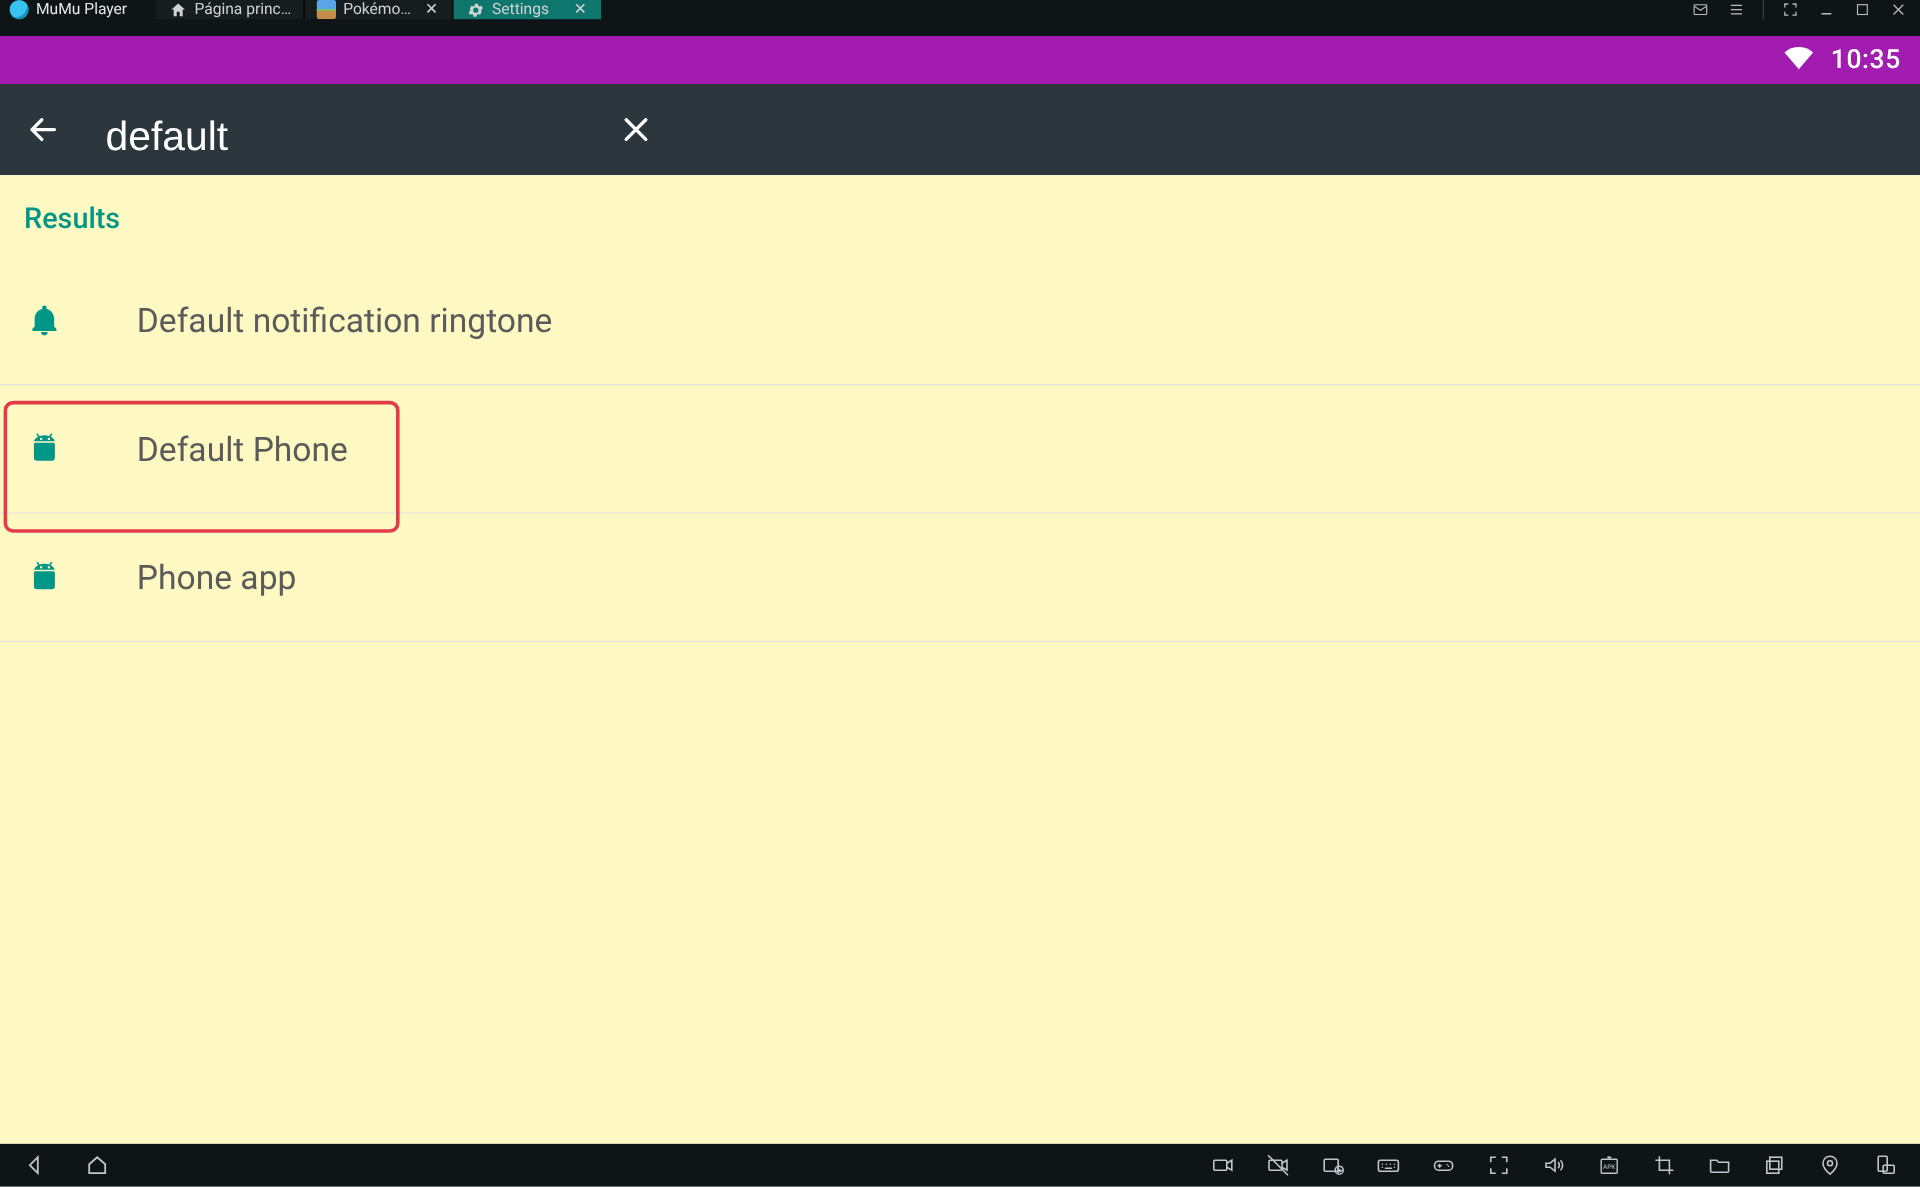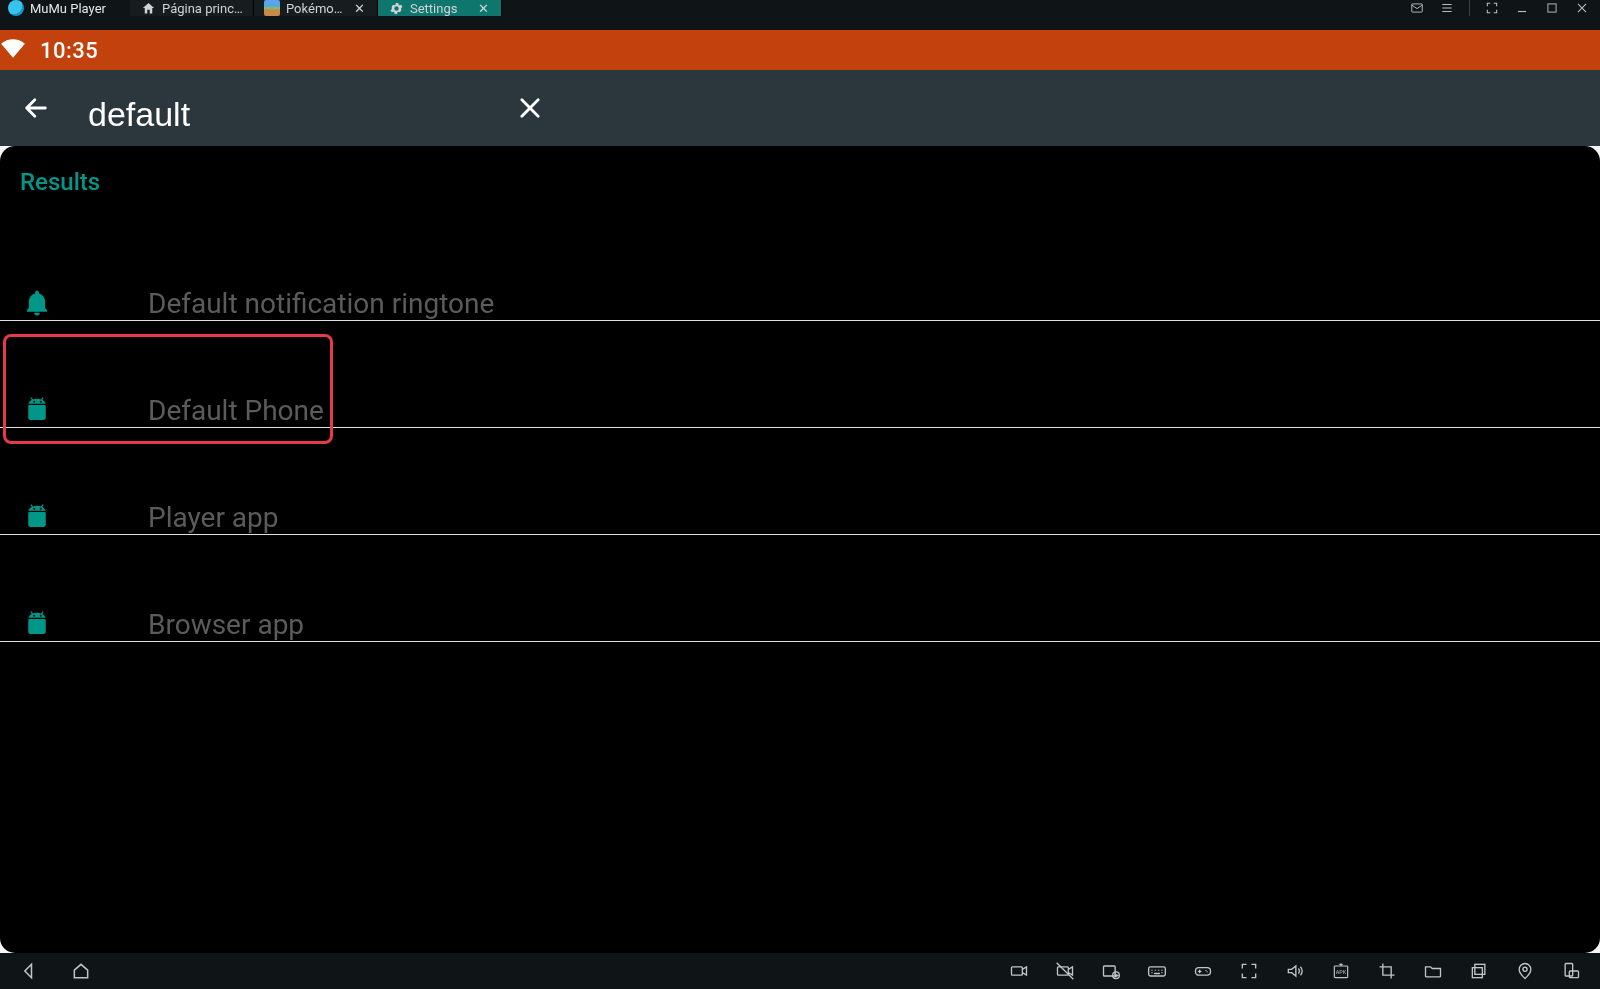--- a/index.html
+++ b/index.html
@@ -45,23 +45,24 @@
       border-radius: 2px;
     }
     .titlebar-spacer { flex: 1; }
     .titlebar-right { display: flex; align-items: center; gap: 14px; padding-right: 10px; color: #b8bfc2; }
     .titlebar-right .ticon { width: 16px; height: 16px; display:flex; align-items:center; justify-content:center; cursor:pointer; }
     .titlebar-right svg { width: 14px; height: 14px; }
 
     
     .statusbar {
       height: 40px;
-      background: #c2410c;
+      background: #a21caf;
       display: flex;
       align-items: center;
+      justify-content: flex-end;
       padding-right: 16px;
       gap: 14px;
       color: #fff;
     }
     .statusbar .wifi-icon svg { width: 26px; height: 26px; }
     .statusbar .clock { font-size: 22px; font-weight: 500; letter-spacing: 0.5px;}
 
     
     .appbar {
       height: 76px;
@@ -87,37 +88,36 @@
       outline: none;
       color: #fff;
       font-size: 34px;
       font-weight: 400;
       margin-top: 12px;
     }
     .search-input::placeholder { color: #9aa3a6; }
 
     
     .content {
-      background: #000000;
+      background: #fef9c3;
       height: calc(100% - 30px - 40px - 76px - 36px);
       overflow: hidden;
-      border-radius: 15px;
     }
     .results-header {
       color: #009688;
       font-size: 24px;
       font-weight: 500;
       padding: 22px 20px 18px 20px;
     }
     .result-row {
       display: flex;
-      align-items: flex-end;
+      align-items: center;
       height: 107px;
       padding: 0 20px;
-      gap: 94px;
+      gap: 60px;
       border-bottom: 1px solid #e2e2e2;
       cursor: pointer;
     }
     .result-row.first-row { border-top: none; }
     .row-icon { width: 34px; height: 34px; display:flex; align-items:center; justify-content:center; color:#009688; }
     .row-icon svg { width: 30px; height: 30px; }
     .row-label { font-size: 28px; color: #5b5b5b; }
     .highlight-box {
       position: absolute;
       border: 3px solid #e53a49;
@@ -256,31 +256,23 @@
     </span>
     <span class="row-label">Default Phone</span>
   </div>
 
   <div class="result-row">
     <span class="row-icon">
       <svg viewBox="0 0 24 24" fill="#009688">
           <path d="M6 8h12a1 1 0 0 1 1 1v9a2 2 0 0 1-2 2H7a2 2 0 0 1-2-2V9a1 1 0 0 1 1-1zm1.8-4.2L6.6 2.3l.9-.6L8.9 3.6A7 7 0 0 1 12 3a7 7 0 0 1 3.1.6L16.5 1.7l.9.6-1.2 1.5A6.5 6.5 0 0 1 19 7H5a6.5 6.5 0 0 1 2.8-3.2zM9 5.4a.8.8 0 1 0 .8-.8A.8.8 0 0 0 9 5.4zm5.2 0a.8.8 0 1 0 .8-.8.8.8 0 0 0-.8.8z"></path>
         </svg>
     </span>
-    <span class="row-label">Player app</span>
-  </div>
-
-  <div class="result-row">
-    <span class="row-icon">
-      <svg viewBox="0 0 24 24" fill="#009688">
-          <path d="M6 8h12a1 1 0 0 1 1 1v9a2 2 0 0 1-2 2H7a2 2 0 0 1-2-2V9a1 1 0 0 1 1-1zm1.8-4.2L6.6 2.3l.9-.6L8.9 3.6A7 7 0 0 1 12 3a7 7 0 0 1 3.1.6L16.5 1.7l.9.6-1.2 1.5A6.5 6.5 0 0 1 19 7H5a6.5 6.5 0 0 1 2.8-3.2zM9 5.4a.8.8 0 1 0 .8-.8A.8.8 0 0 0 9 5.4zm5.2 0a.8.8 0 1 0 .8-.8.8.8 0 0 0-.8.8z"></path>
-        </svg>
-    </span>
-    <span class="row-label">Browser app</span>
-  </div>
+    <span class="row-label">Phone app</span>
+  </div>
+
 
   <div class="highlight-box" style="left:3px; top:188px; width:330px; height:110px;"></div>
 </div>
 
 <div class="bottombar">
   <div class="nav-cluster">
     <span class="bicon">
       <svg viewBox="0 0 24 24" fill="none" stroke="#bfc6c9" stroke-width="1.8">
           <path d="M15 4L7 12l8 8z" fill="none"></path>
         </svg>

